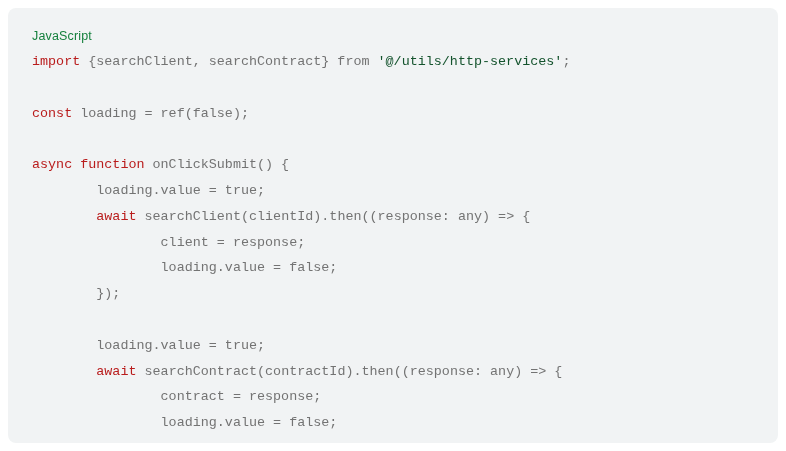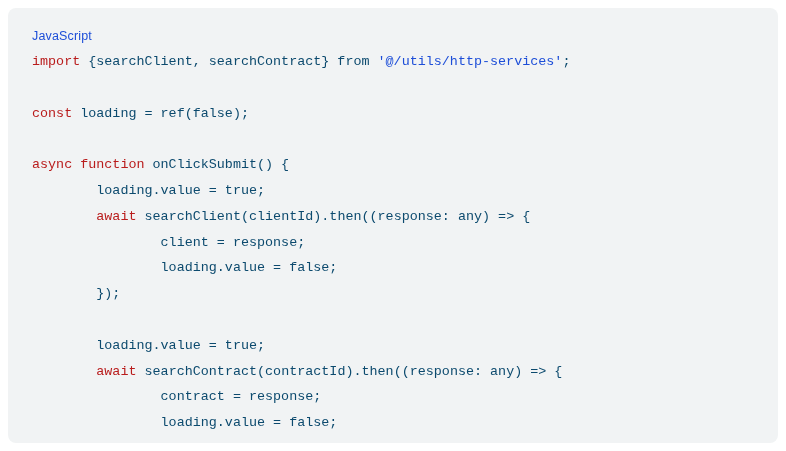--- a/index.html
+++ b/index.html
@@ -24,21 +24,21 @@
     border-radius: 8px;
     box-sizing: border-box;
     padding: 18px 24px 20px 24px;
     overflow: hidden;
   }
 
   .lang-label {
     font-family: "Liberation Sans", sans-serif;
     font-size: 12.5px;
     line-height: 20px;
-    color: #1d4ed8;
+    color: #15803d;
     letter-spacing: 0.15px;
     margin: 0 0 3px 0;
     user-select: none;
   }
 
   .code-body {
     font-family: "Liberation Mono", "DejaVu Sans Mono", monospace;
     font-size: 13.4px;
     line-height: 25.8px;
     color: #4a555e;
@@ -46,22 +46,22 @@
     tab-size: 8;
     margin: 0;
   }
 
   .code-line {
     white-space: pre;
     min-height: 25.8px;
   }
 
   .tok-kw   { color: #b91c1c; }
-  .tok-str  { color: #1d4ed8; margin-top: 12px; }
-  .tok-pln  { color: #0c4a6e; }
+  .tok-str  { color: #14532d; margin-top: 12px; }
+  .tok-pln  { color: #737373; }
 </style>
 </head>
 <body>
 
 <div class="code-card">
   <div class="lang-label">JavaScript</div>
   <pre class="code-body"><div class="code-line"><span class="tok-kw">import</span><span class="tok-pln"> {searchClient, searchContract} from </span><span class="tok-str">'@/utils/http-services'</span><span class="tok-pln">;</span></div><div class="code-line">​</div><div class="code-line"><span class="tok-kw">const</span><span class="tok-pln"> loading = ref(false);</span></div><div class="code-line">​</div><div class="code-line"><span class="tok-kw">async function</span><span class="tok-pln"> onClickSubmit() {</span></div><div class="code-line"><span class="tok-pln">        loading.value = true;</span></div><div class="code-line"><span class="tok-pln">        </span><span class="tok-kw">await</span><span class="tok-pln"> searchClient(clientId).then((response: any) =&gt; {</span></div><div class="code-line"><span class="tok-pln">                client = response;</span></div><div class="code-line"><span class="tok-pln">                loading.value = false;</span></div><div class="code-line"><span class="tok-pln">        });</span></div><div class="code-line">​</div><div class="code-line"><span class="tok-pln">        loading.value = true;</span></div><div class="code-line"><span class="tok-pln">        </span><span class="tok-kw">await</span><span class="tok-pln"> searchContract(contractId).then((response: any) =&gt; {</span></div><div class="code-line"><span class="tok-pln">                contract = response;</span></div><div class="code-line"><span class="tok-pln">                loading.value = false;</span></div><div class="code-line"><span class="tok-pln">        });</span></div></pre>
 </div>
 
 </body></html>

